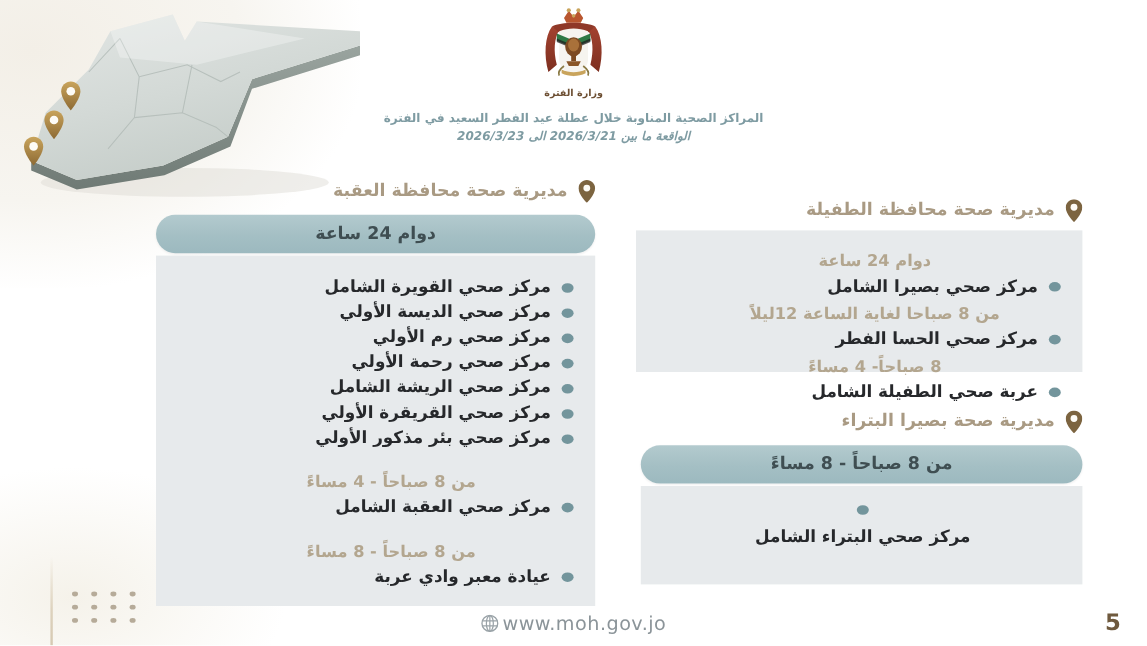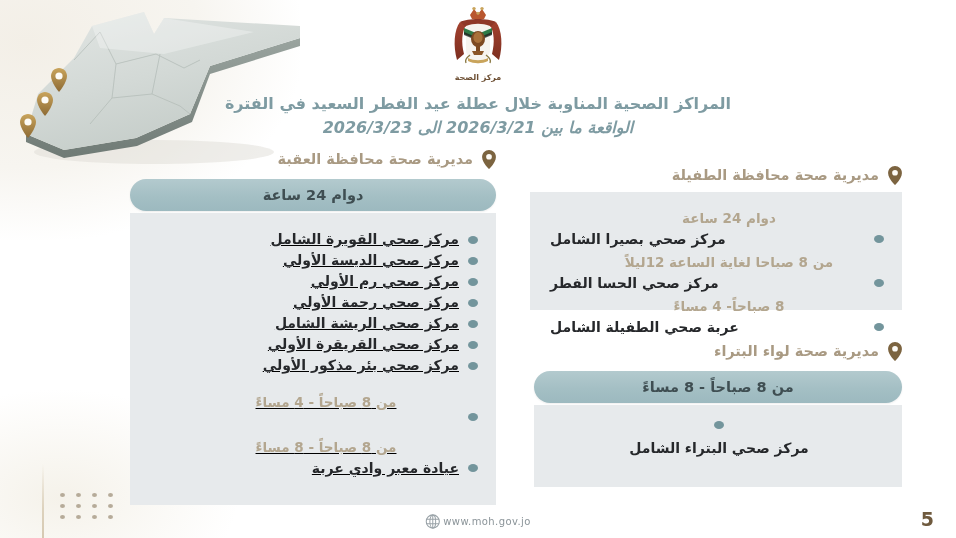--- a/index.html
+++ b/index.html
@@ -76,21 +76,21 @@
 
   
   #headline {
     position: absolute;
     top: 92px;
     left: 0;
     width: 956px;
     text-align: center;
     color: #7e9ba2;
     font-weight: bold;
-    font-size: 16px;
+    font-size: 10px;
     line-height: 1.5;
     letter-spacing: .1px;
     text-shadow: 0 1px 0 rgba(255,255,255,.6);
   }
   #headline .l2 { display: block; font-style: italic; }
 
   
   .col {
     position: absolute;
     top: 146px;
@@ -136,41 +136,41 @@
     box-shadow: 0 1px 2px rgba(0,0,0,.07);
   }
   #col-aqaba .pill { width: 366px; }
   #col-petra .pill { width: 368px; }
 
   
   .card {
     background: #e7eaec;
     padding: 16px 16px 16px 16px;
   }
-  #card-aqaba  { width: 366px; height: 292px; margin-top: 2px; text-decoration: underline; }
+  #card-aqaba  { width: 366px; height: 292px; margin-top: 2px; }
   #card-tafila { width: 372px; height: 118px; margin-top: 4px; }
   #card-petra  { width: 368px; height: 82px;  margin-top: 2px; }
 
   
   .group { margin-bottom: 2px; }
   .time-label {
     color: #b3a68f;
     font-size: 13.5px;
     font-weight: bold;
     text-align: center;
     padding-inline-end: 26px;
     line-height: 1.55;
     white-space: nowrap;
   }
 
   .item {
     display: flex;
     flex-direction: row;
     align-items: center;
-    justify-content: space-between;
+    justify-content: flex-start;
     gap: 9px;
     line-height: 1.5;
     padding-inline-start: 2px;
   }
   .item .dot {
     width: 10px;
     height: 8px;
     border-radius: 50%;
     background: #73959c;
     flex: 0 0 auto;
@@ -205,21 +205,21 @@
     transform: translateX(-50%);
     bottom: 9px;
     display: flex;
     flex-direction: row;
     align-items: center;
     gap: 3px;
     direction: ltr;
   }
   #footer-site .site-text {
     color: #8b9499;
-    font-size: 10px;
+    font-size: 16px;
     letter-spacing: .4px;
   }
   .globe { width: 15px; height: 15px; display: block; }
 
   #page-number {
     position: absolute;
     right: 22px;
     bottom: 8px;
     color: #6f5a3e;
     font-size: 19px;
@@ -343,21 +343,21 @@
       <ellipse cx="32" cy="33" rx="7" ry="8" fill="#7d4a22"></ellipse>
       <ellipse cx="32" cy="31.5" rx="4.6" ry="5.4" fill="#a9713a"></ellipse>
       <rect x="30" y="40" width="4" height="5" fill="#7d4a22"></rect>
       <path d="M26,45 L38,45 L36,49 L28,49 Z" fill="#8a5628"></path>
 
       <path d="M24,49 C20,52 19,55 20,57" stroke="#8a7a45" stroke-width="1.4" fill="none"></path>
       <path d="M40,49 C44,52 45,55 44,57" stroke="#8a7a45" stroke-width="1.4" fill="none"></path>
 
       <path d="M22,52 C28,55 36,55 42,52 L42,55 C36,58 28,58 22,55 Z" fill="#c9a45c"></path>
     </svg>
-    <div class="emblem-caption">مركز الصحة</div>
+    <div class="emblem-caption">وزارة الفترة</div>
   </div>
 
   <div id="headline">
     <span class="l1">المراكز الصحية المناوبة خلال عطلة عيد الفطر السعيد في  الفترة</span>
     <span class="l2">الواقعة ما بين  2026/3/21 الى  2026/3/23</span>
   </div>
 
   <div class="col" id="col-aqaba">
 
     <div class="directorate">
@@ -402,20 +402,21 @@
           <span class="item-label">مركز صحي بئر مذكور الأولي</span>
         </div>
       </div>
 
       <div class="spacer-md"></div>
 
       <div class="group">
         <div class="time-label">من 8 صباحاً - 4 مساءً</div>
         <div class="item">
           <span class="dot"></span>
+          <span class="item-label">مركز صحي العقبة الشامل</span>
         </div>
       </div>
 
       <div class="spacer-md"></div>
 
       <div class="group">
         <div class="time-label">من 8 صباحاً - 8 مساءً</div>
         <div class="item">
           <span class="dot"></span>
           <span class="item-label">عيادة معبر وادي عربة</span>
@@ -458,21 +459,21 @@
         </div>
       </div>
     </div>
 
     <div id="col-petra" style="margin-top:28px;">
       <div class="directorate">
         <svg class="pin" viewBox="0 0 16 22" xmlns="http://www.w3.org/2000/svg">
           <path d="M8,0 C12.4,0 16,3.6 16,8 C16,14.5 8,22 8,22 C8,22 0,14.5 0,8 C0,3.6 3.6,0 8,0 Z" fill="#7c6440"></path>
           <circle cx="8" cy="7.8" r="3.3" fill="#fdfbf6"></circle>
         </svg>
-        <span class="dir-label">مديرية صحة لواء البتراء</span>
+        <span class="dir-label">مديرية صحة بصيرا البتراء</span>
       </div>
 
       <div class="pill">من 8 صباحاً - 8 مساءً</div>
 
       <div class="card" id="card-petra">
         <div class="group">
           <div class="item">
             <span class="dot"></span>
             <span class="item-label">مركز صحي البتراء الشامل</span>
           </div>

